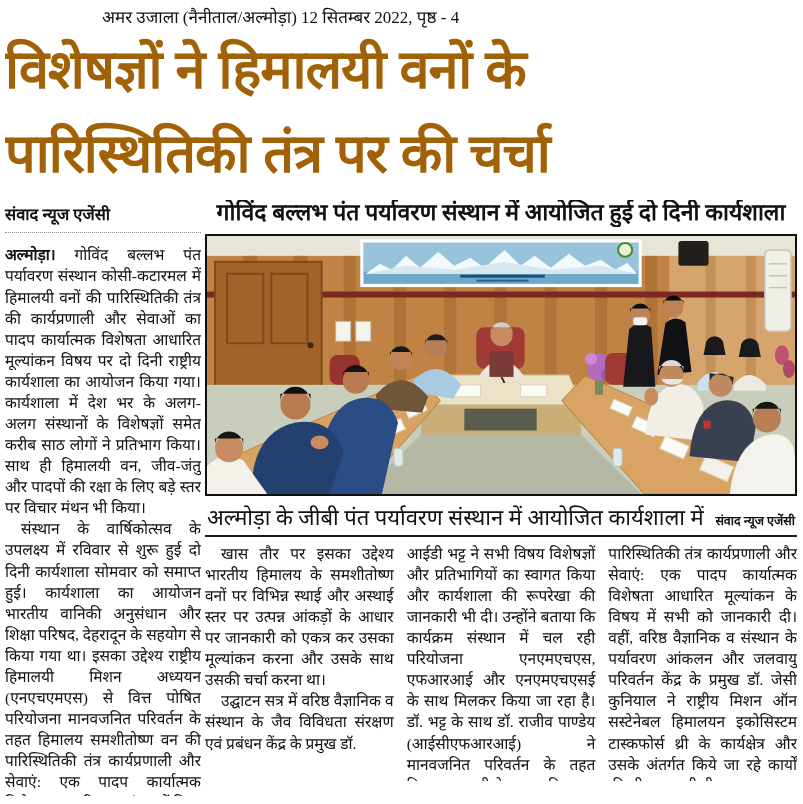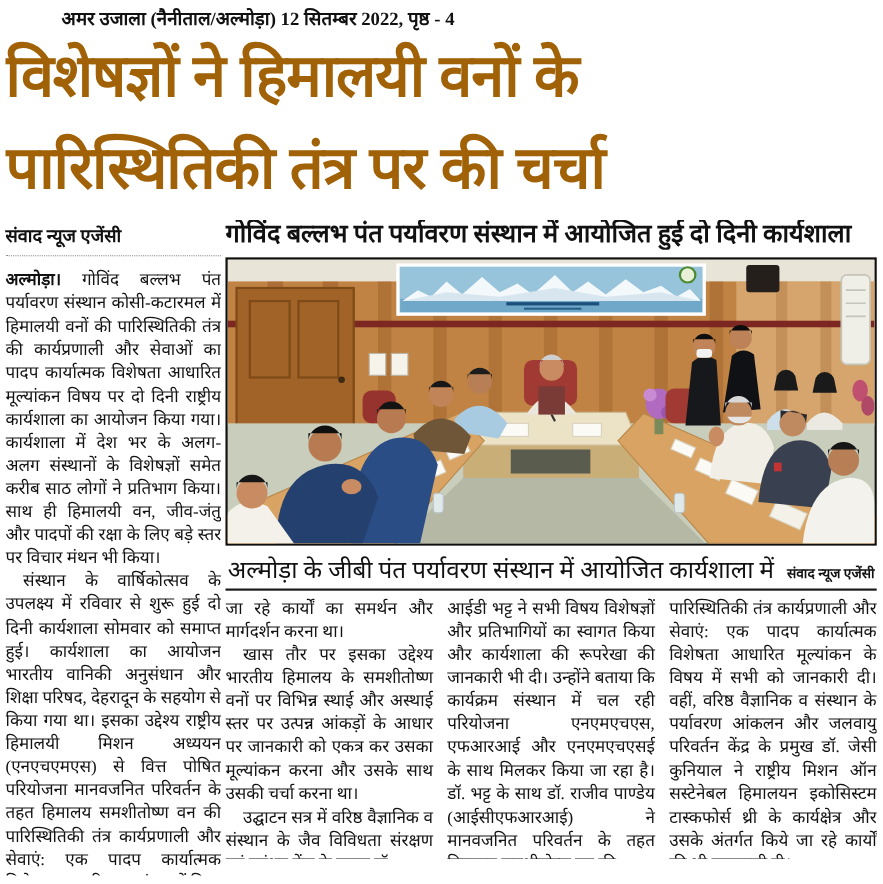--- a/index.html
+++ b/index.html
@@ -1,33 +1,33 @@
 <!DOCTYPE html>
 <html lang="hi" style="--ink: #111111; --paper: #ffffff; --photo-wood: #c08344; --photo-wood-dark: #a16328; --photo-banner: #97c4da; --photo-floor: #c9cdbb; --photo-table: #d9a463; --photo-chair-red: #a23a34; --photo-trim-maroon: #7c2721;"><head>
 <meta charset="utf-8">
 <style>
   html,body{margin:0;padding:0;background:#ffffff;}
   body{width:803px;height:804px;overflow:hidden;color:#111;
        font-family:"Liberation Serif", serif;}
   .page{padding:5px 6px 0 5px;}
 
-  .masthead{font-weight:bold;font-size:17px;margin-left:51px;width:fit-content;
+  .masthead{font-weight:normal;font-size:17px;margin-left:97px;width:fit-content;
             font-family:"Liberation Serif", serif;}
 
   .headline{font-family:"Liberation Sans", sans-serif;font-weight:900;
             font-size:54px;line-height:1.55;letter-spacing:-1px;
             margin:0 0 4px 0;color:#a16207;}
   .headline div{white-space:nowrap;overflow:hidden;}
 
   .content{display:flex;gap:4px;}
   .col-left{width:196px;flex:none;}
   .byline{font-weight:bold;font-size:16.5px;padding:3px 0 7px;
           border-bottom:1px dotted #8f8f8f;margin-bottom:11px;}
   .main{flex:1;min-width:0;}
-  .subheadline{font-weight:bold;font-size:23px;line-height:1.15;text-align:left;
+  .subheadline{font-weight:bold;font-size:23px;line-height:1.15;text-align:center;
                white-space:nowrap;overflow:hidden;margin:1px 0 7px 0;}
 
   .photo-frame{border:2px solid #101010;height:258px;background:#d8d4c8;}
   .photo-frame svg{display:block;width:100%;height:100%;}
 
   .caption-row{display:flex;align-items:baseline;padding:5px 2px 3px 2px;}
   .caption{flex:1;text-align:center;font-weight:normal;font-size:22px;white-space:nowrap;overflow:hidden;}
   .credit{font-weight:bold;font-size:12.5px;margin-left:8px;flex:none;}
 
   .rule{border-top:2px solid #1b1b1b;margin:1px 0 6px 0;}
@@ -244,21 +244,20 @@
 
       <div class="caption-row">
         <div class="caption">अल्मोड़ा के जीबी पंत पर्यावरण संस्थान में आयोजित कार्यशाला में मौजूद लोग।</div>
         <div class="credit">संवाद न्यूज एजेंसी</div>
       </div>
 
       <div class="rule"></div>
 
       <div class="cols3">
         <div>
-          <p class="body-text">जा रहे कार्यों का समर्थन और मार्गदर्शन करना था।</p>
           <p class="body-text indent">खास तौर पर इसका उद्देश्य भारतीय हिमालय के समशीतोष्ण वनों पर विभिन्न स्थाई और अस्थाई स्तर पर उत्पन्न आंकड़ों के आधार पर जानकारी को एकत्र कर उसका मूल्यांकन करना और उसके साथ उसकी चर्चा करना था।</p>
           <p class="body-text indent">उद्घाटन सत्र में वरिष्ठ वैज्ञानिक व संस्थान के जैव विविधता संरक्षण एवं प्रबंधन केंद्र के प्रमुख डॉ.</p>
         </div>
         <div>
           <p class="body-text">आईडी भट्ट ने सभी विषय विशेषज्ञों और प्रतिभागियों का स्वागत किया और कार्यशाला की रूपरेखा की जानकारी भी दी। उन्होंने बताया कि कार्यक्रम संस्थान में चल रही परियोजना एनएमएचएस, एफआरआई और एनएमएचएसई के साथ मिलकर किया जा रहा है। डॉ. भट्ट के साथ डॉ. राजीव पाण्डेय (आईसीएफआरआई) ने मानवजनित परिवर्तन के तहत हिमालय समशीतोष्ण वन की</p>
         </div>
         <div>
           <p class="body-text">पारिस्थितिकी तंत्र कार्यप्रणाली और सेवाएं: एक पादप कार्यात्मक विशेषता आधारित मूल्यांकन के विषय में सभी को जानकारी दी। वहीं, वरिष्ठ वैज्ञानिक व संस्थान के पर्यावरण आंकलन और जलवायु परिवर्तन केंद्र के प्रमुख डॉ. जेसी कुनियाल ने राष्ट्रीय मिशन ऑन सस्टेनेबल हिमालयन इकोसिस्टम टास्कफोर्स थ्री के कार्यक्षेत्र और उसके अंतर्गत किये जा रहे कार्यों की भी जानकारी दी।</p>
         </div>
       </div>

